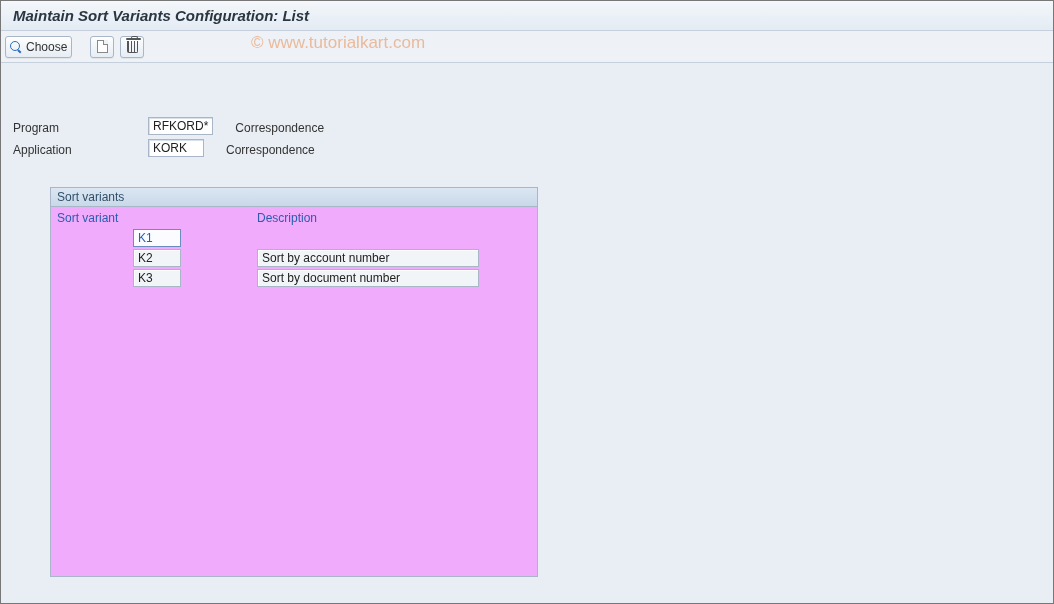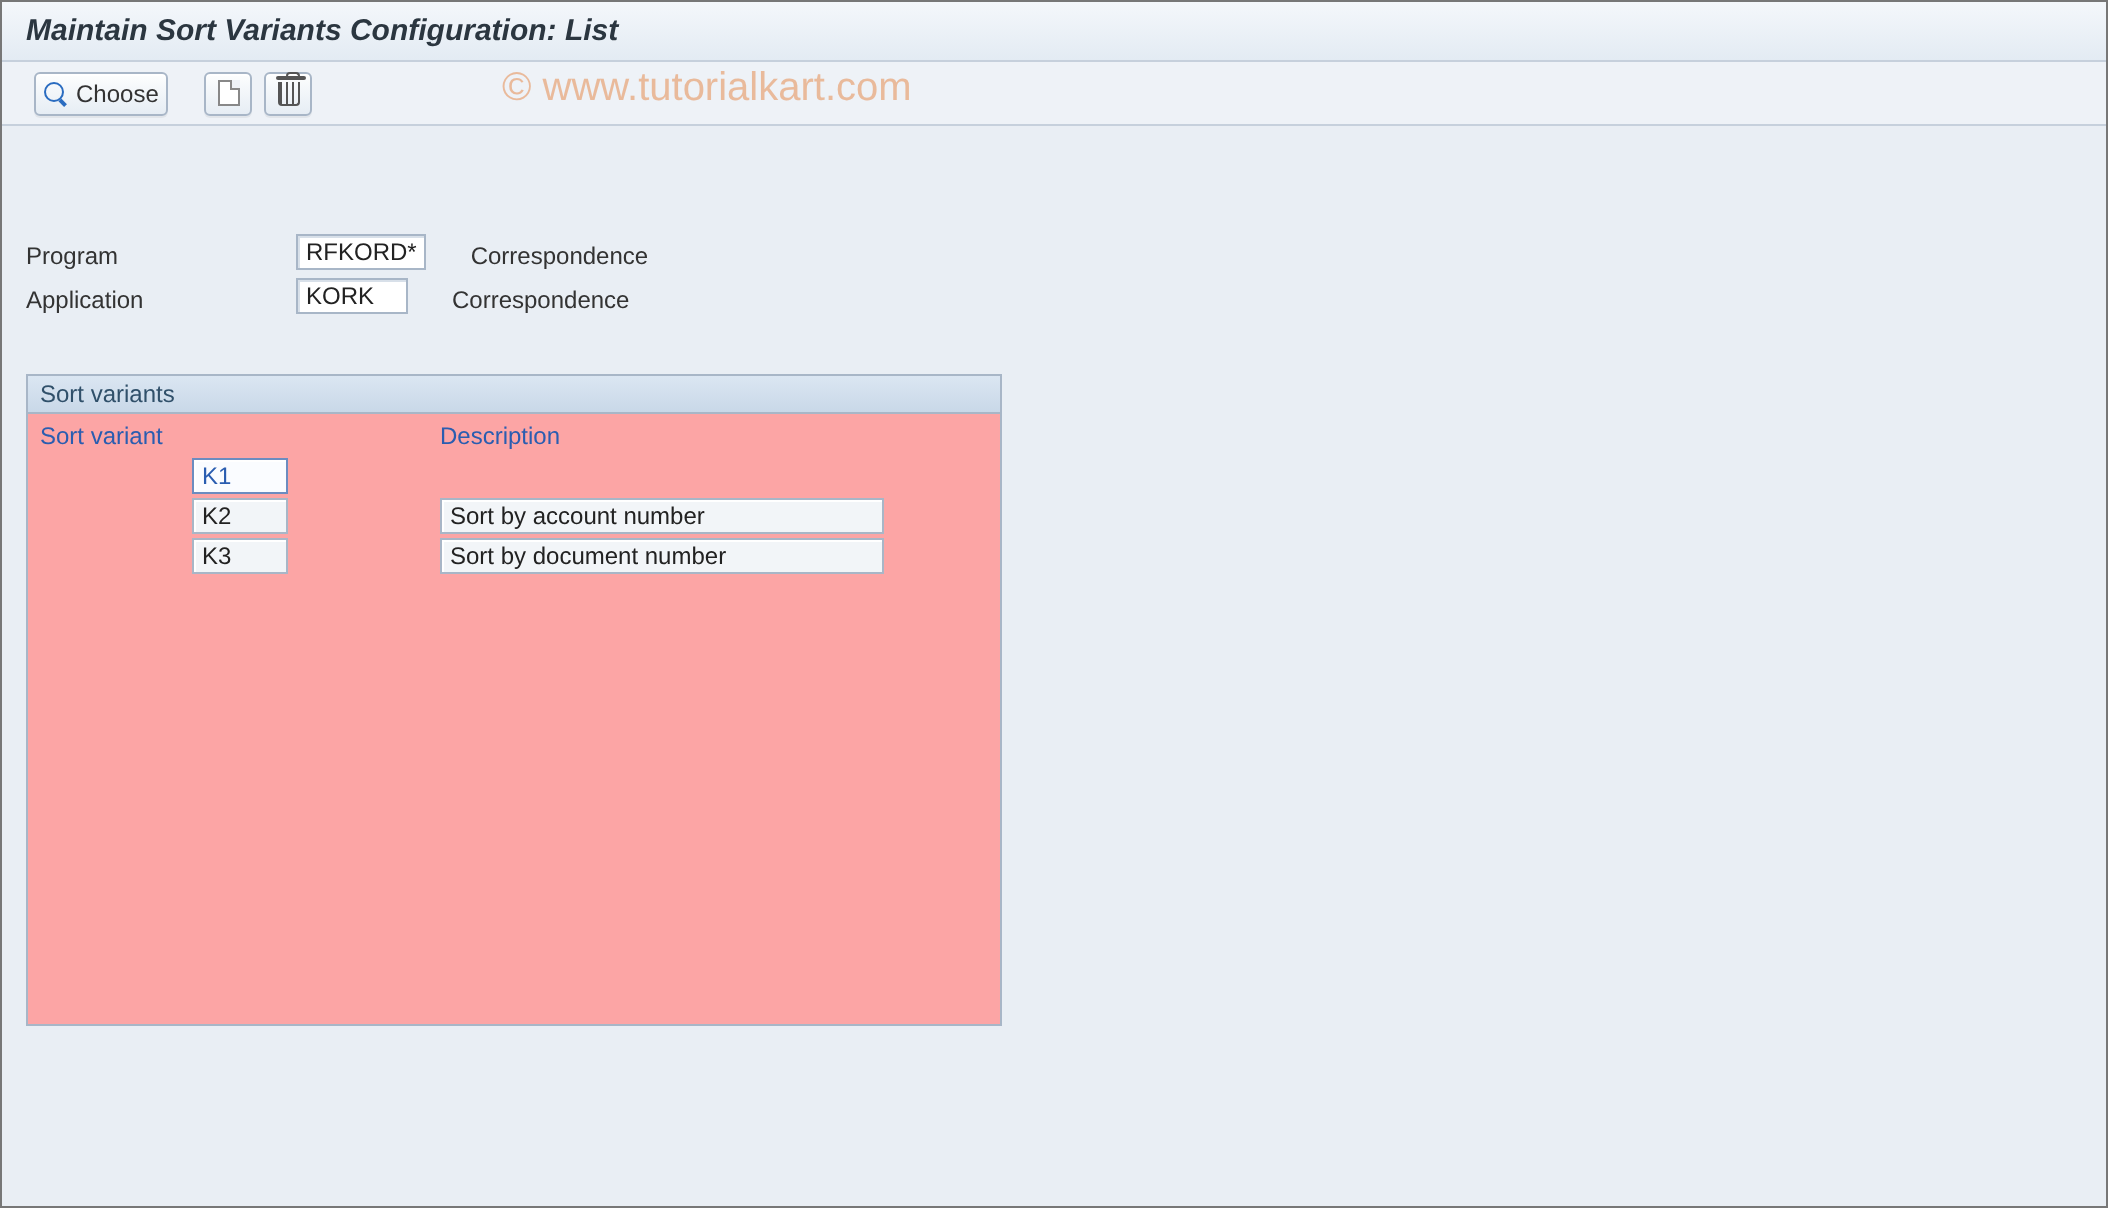--- a/index.html
+++ b/index.html
@@ -24,21 +24,21 @@
       font-size: 15px;
       font-weight: bold;
       font-style: italic;
       color: #2b3640;
     }
     
     .toolbar {
       display: flex;
       align-items: center;
       gap: 6px;
-      padding: 4px 16px;
+      padding: 4px 4px;
       background: #eef2f7;
       border-bottom: 1px solid #c6d0dc;
       height: 32px;
     }
     .tool-btn {
       display: inline-flex;
       align-items: center;
       justify-content: center;
       height: 22px;
       min-width: 24px;
@@ -96,21 +96,21 @@
       display:inline-flex; align-items:center;
       height:18px; padding: 0 4px;
       background:#fff; border:1px solid #a8b6c7;
       min-width:56px;
       font-family: Arial, sans-serif;
       box-shadow: inset 1px 1px 0 #d8e0e9;
     }
     .field-box.wide { min-width: 56px; margin-top: 40px; }
     .desc-text { margin-left: 22px; color:#333; }
     
-    .panel { margin-top: 30px; width: 488px; border:1px solid #a8b6c7; background:#fca5a5; height:326px; }
+    .panel { margin-top: 30px; width: 488px; border:1px solid #a8b6c7; background:#f0abfc; height:390px;margin-left:37px; }
     .panel-header {
       background: linear-gradient(#dbe6f2,#c9d8e8);
       border-bottom:1px solid #a8b6c7;
       padding:2px 6px; color:#30506a;
     }
     .panel-body { padding: 2px 6px 6px 6px; }
     .col-headers { display:flex; padding: 2px 0 4px 0; }
     .col-headers .col1 { width: 200px; color:#2a5db0; }
     .col-headers .col2 { color:#2a5db0; }
     .row { display:flex; align-items:center; margin-bottom:2px;text-align:center; }
@@ -121,21 +121,21 @@
       height:18px; padding:0 4px;
       background:#f2f5f8; border:1px solid #a8b6c7;
       box-shadow: inset 1px 1px 0 #fff;
       width: 48px;
     }
     .cell-box.desc { width: 222px; background:#f2f5f8; }
     .row.selected .cell-box { color:#2a5db0; border-color:#6c8cc0; background:#fafcff; }
     
     .watermark {
       position:absolute; left:250px; top:32px;
-      color: rgba(230,140,80,0.55); font-size:20px; font-style:normal;
+      color: rgba(230,140,80,0.55); font-size:17px; font-style:normal;
       pointer-events:none; user-select:none;
     }
   </style>
 </head>
 <body>
 
 <div class="titlebar">
   <h1>Maintain Sort Variants Configuration: List</h1>
 </div>
 

